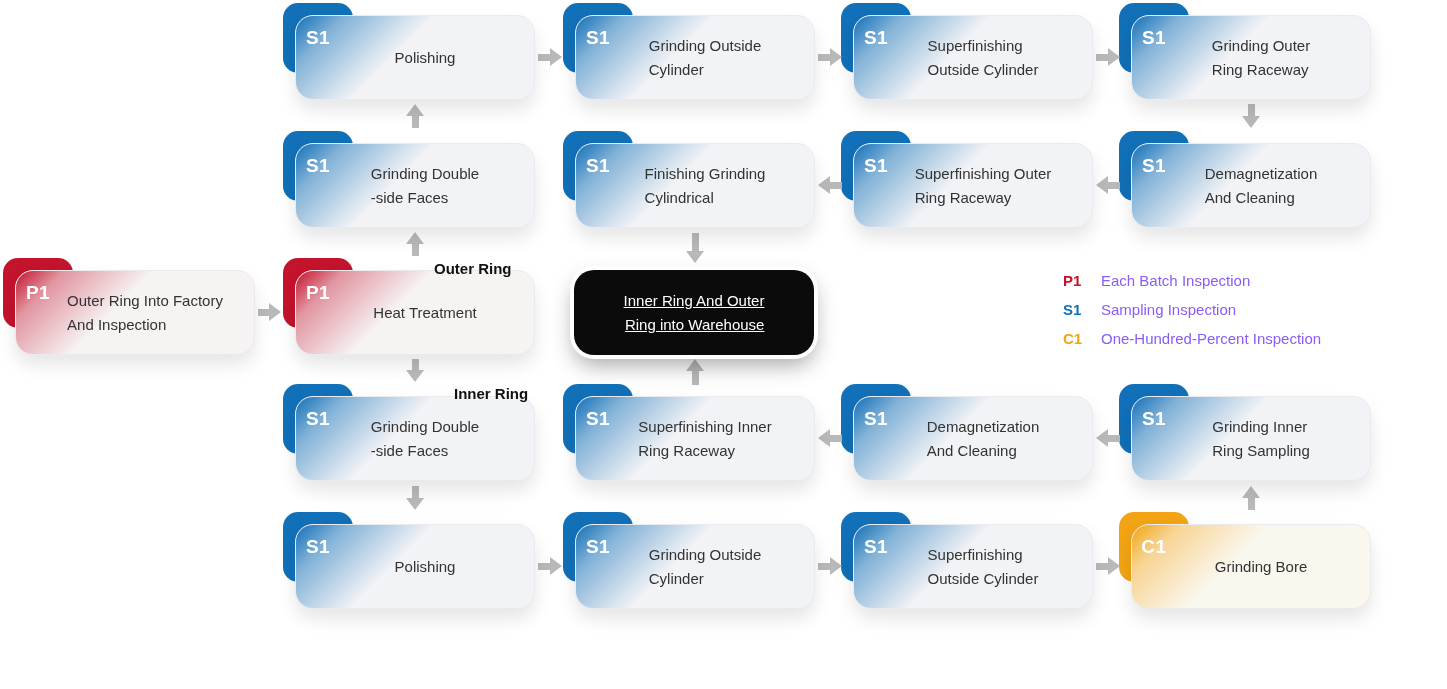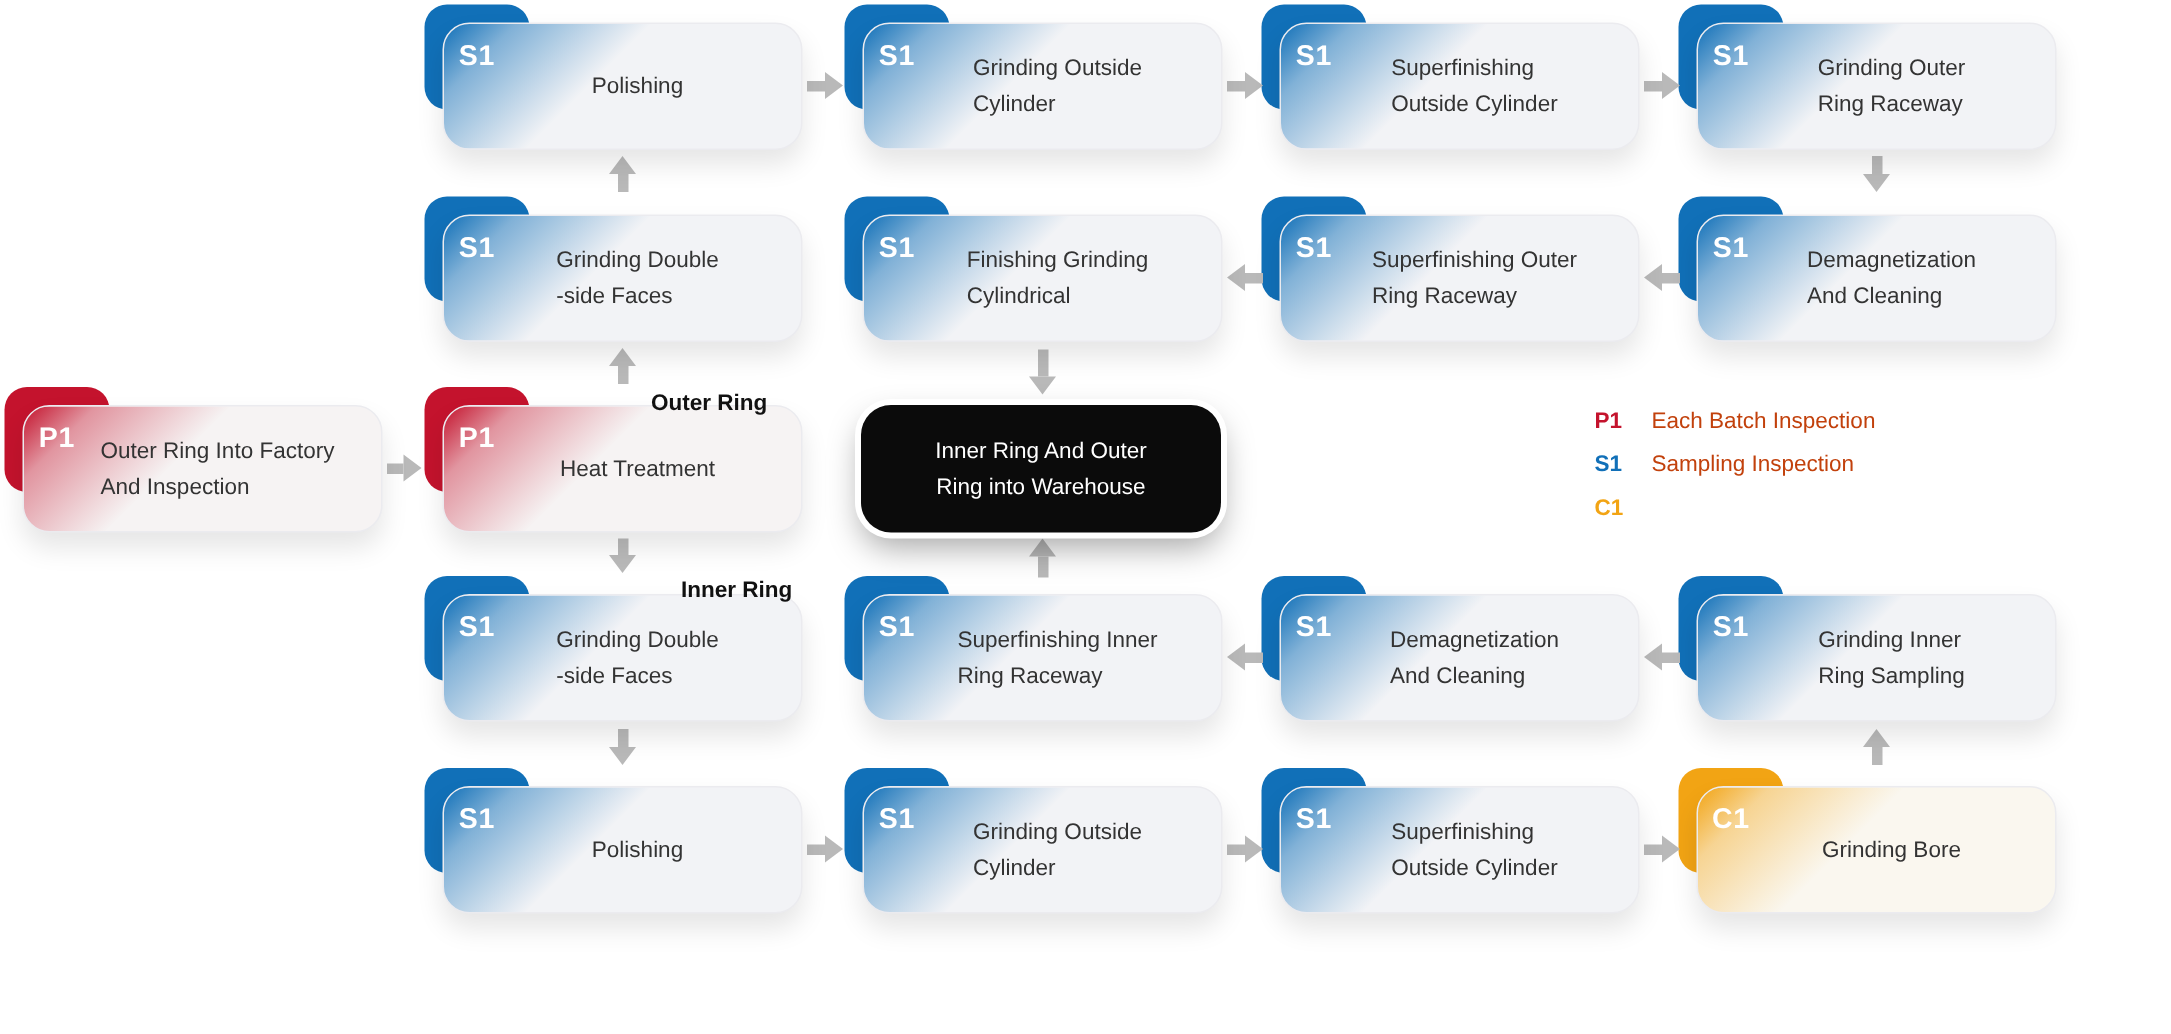--- a/index.html
+++ b/index.html
@@ -33,21 +33,21 @@
     display:flex;align-items:center;justify-content:center;
     color:#ffffff;font-size:19px;font-weight:700;letter-spacing:.5px;
   }
   .node .label{
     position:absolute;inset:0;z-index:2;
     display:flex;align-items:center;justify-content:center;
     padding:4px 14px 4px 34px;color:#333333;font-size:15px;line-height:1.55;
   }
   .node .label span{white-space:pre-line;text-align:left;}
   .node.dark .label{color:#ffffff;padding:4px 14px;}
-  .node.dark .label span{text-align:center;}
+  .node.dark .label span{text-align:right;text-decoration:underline;}
 
   
   .arrow{position:absolute;display:flex;z-index:0;}
   .arrow.right,.arrow.left{flex-direction:row;align-items:center;}
   .arrow.up,.arrow.down{flex-direction:column;align-items:center;}
   .arrow .shaft{background:var(--arrow);}
   .arrow.right .shaft,.arrow.left .shaft{flex:1;height:7px;}
   .arrow.up .shaft,.arrow.down .shaft{flex:1;width:7px;}
   .arrow .head{width:0;height:0;}
   .arrow.right .head{border-top:9px solid transparent;border-bottom:9px solid transparent;border-left:12px solid var(--arrow);}
@@ -58,21 +58,21 @@
   
   .branch-label{position:absolute;font-size:15px;font-weight:700;color:#111111;z-index:3;margin-top:16px;}
 
   
   .legend{position:absolute;left:1063px;top:271px;display:flex;flex-direction:column;gap:10px;}
   .legend-row{display:flex;align-items:center;gap:8px;font-size:15px;line-height:19px;}
   .legend-row .code{font-weight:700;width:30px;}
   .legend-row .code.p1c{color:var(--p1);}
   .legend-row .code.s1c{color:var(--s1);}
   .legend-row .code.c1c{color:var(--c1);}
-  .legend-row .desc{color:#c2410c;}
+  .legend-row .desc{color:#8b5cf6;}
 </style>
 </head>
 <body>
 
 <div id="stage">
   <div id="diagram">
       <div class="node p1" style="left: 15px; top: 270px;">
         <div class="tab"></div>
         <div class="card"></div>
         <div class="tab-label">P1</div>
@@ -325,15 +325,16 @@
     <div class="legend-row">
       <span class="code p1c">P1</span>
       <span class="desc">Each Batch Inspection</span>
     </div>
     <div class="legend-row">
       <span class="code s1c">S1</span>
       <span class="desc">Sampling Inspection</span>
     </div>
     <div class="legend-row">
       <span class="code c1c">C1</span>
+      <span class="desc">One-Hundred-Percent Inspection</span>
     </div>
   </div>
 </div>
 
 </body></html>

